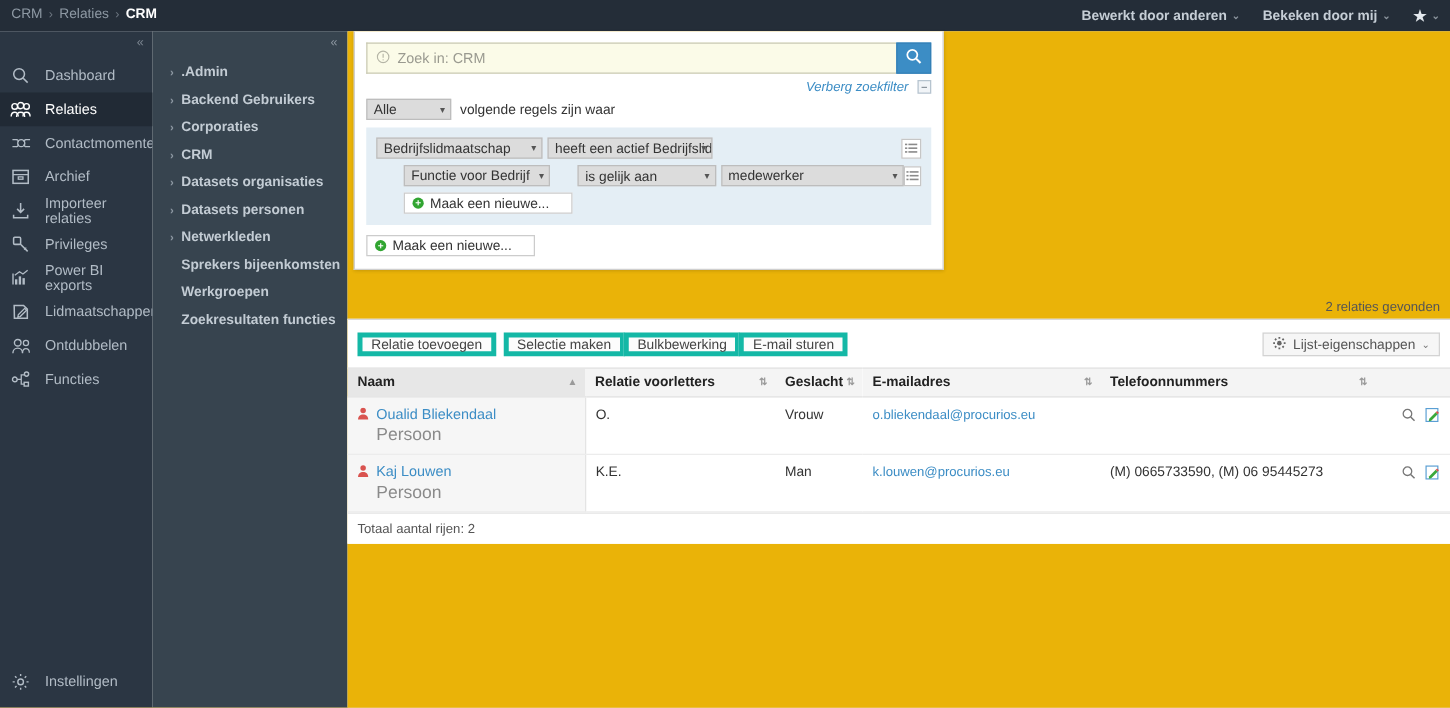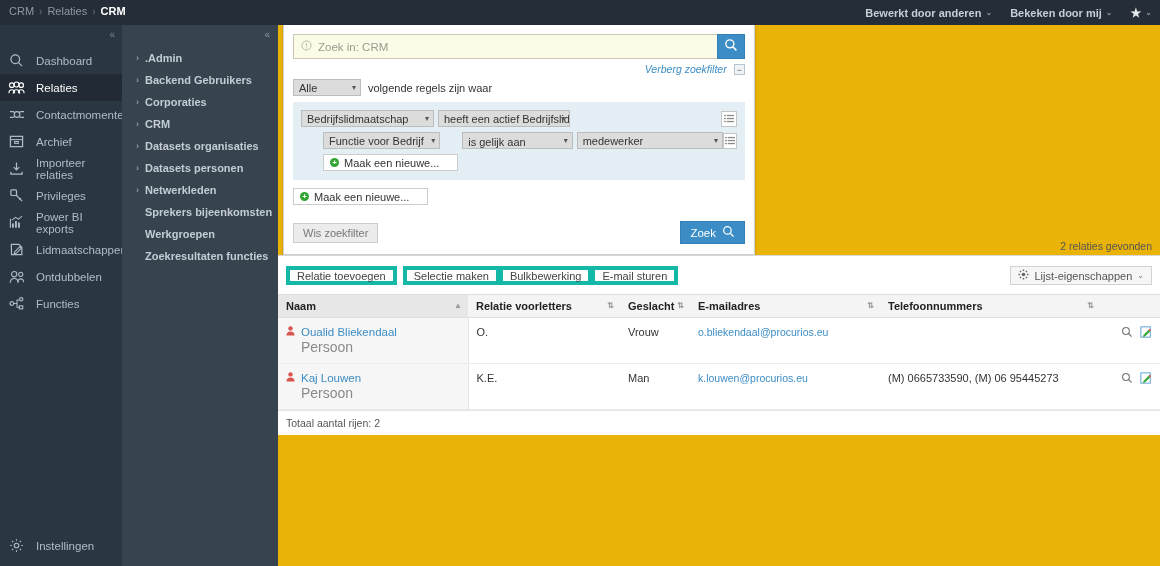--- a/index.html
+++ b/index.html
@@ -455,34 +455,20 @@
         </div>
       </div>
 
       <div class="outer-new">
         <div class="newbtn">
           <span class="plus">+</span>
           <span>Maak een nieuwe...</span>
         </div>
       </div>
 
-      <div class="btnrow">
-        <div class="btn-grey">
-          <span>Wis zoekfilter</span>
-        </div>
-        <div class="btn-blue">
-          <span>Zoek</span>
-          <span>
-            <svg width="13" height="13" viewBox="0 0 16 16">
-                <circle cx="6.7" cy="6.7" r="4.6" fill="none" stroke="#fff" stroke-width="1.5"></circle>
-                <line x1="10.3" y1="10.3" x2="14.2" y2="14.2" stroke="#fff" stroke-width="1.7"></line>
-              </svg>
-          </span>
-        </div>
-      </div>
     </div>
 
     <div class="found">2 relaties gevonden</div>
 
     <div class="resultcard">
       <div class="toolbar">
         <div class="tb first">
           <span>Relatie toevoegen</span>
         </div>
         <div class="tb">

